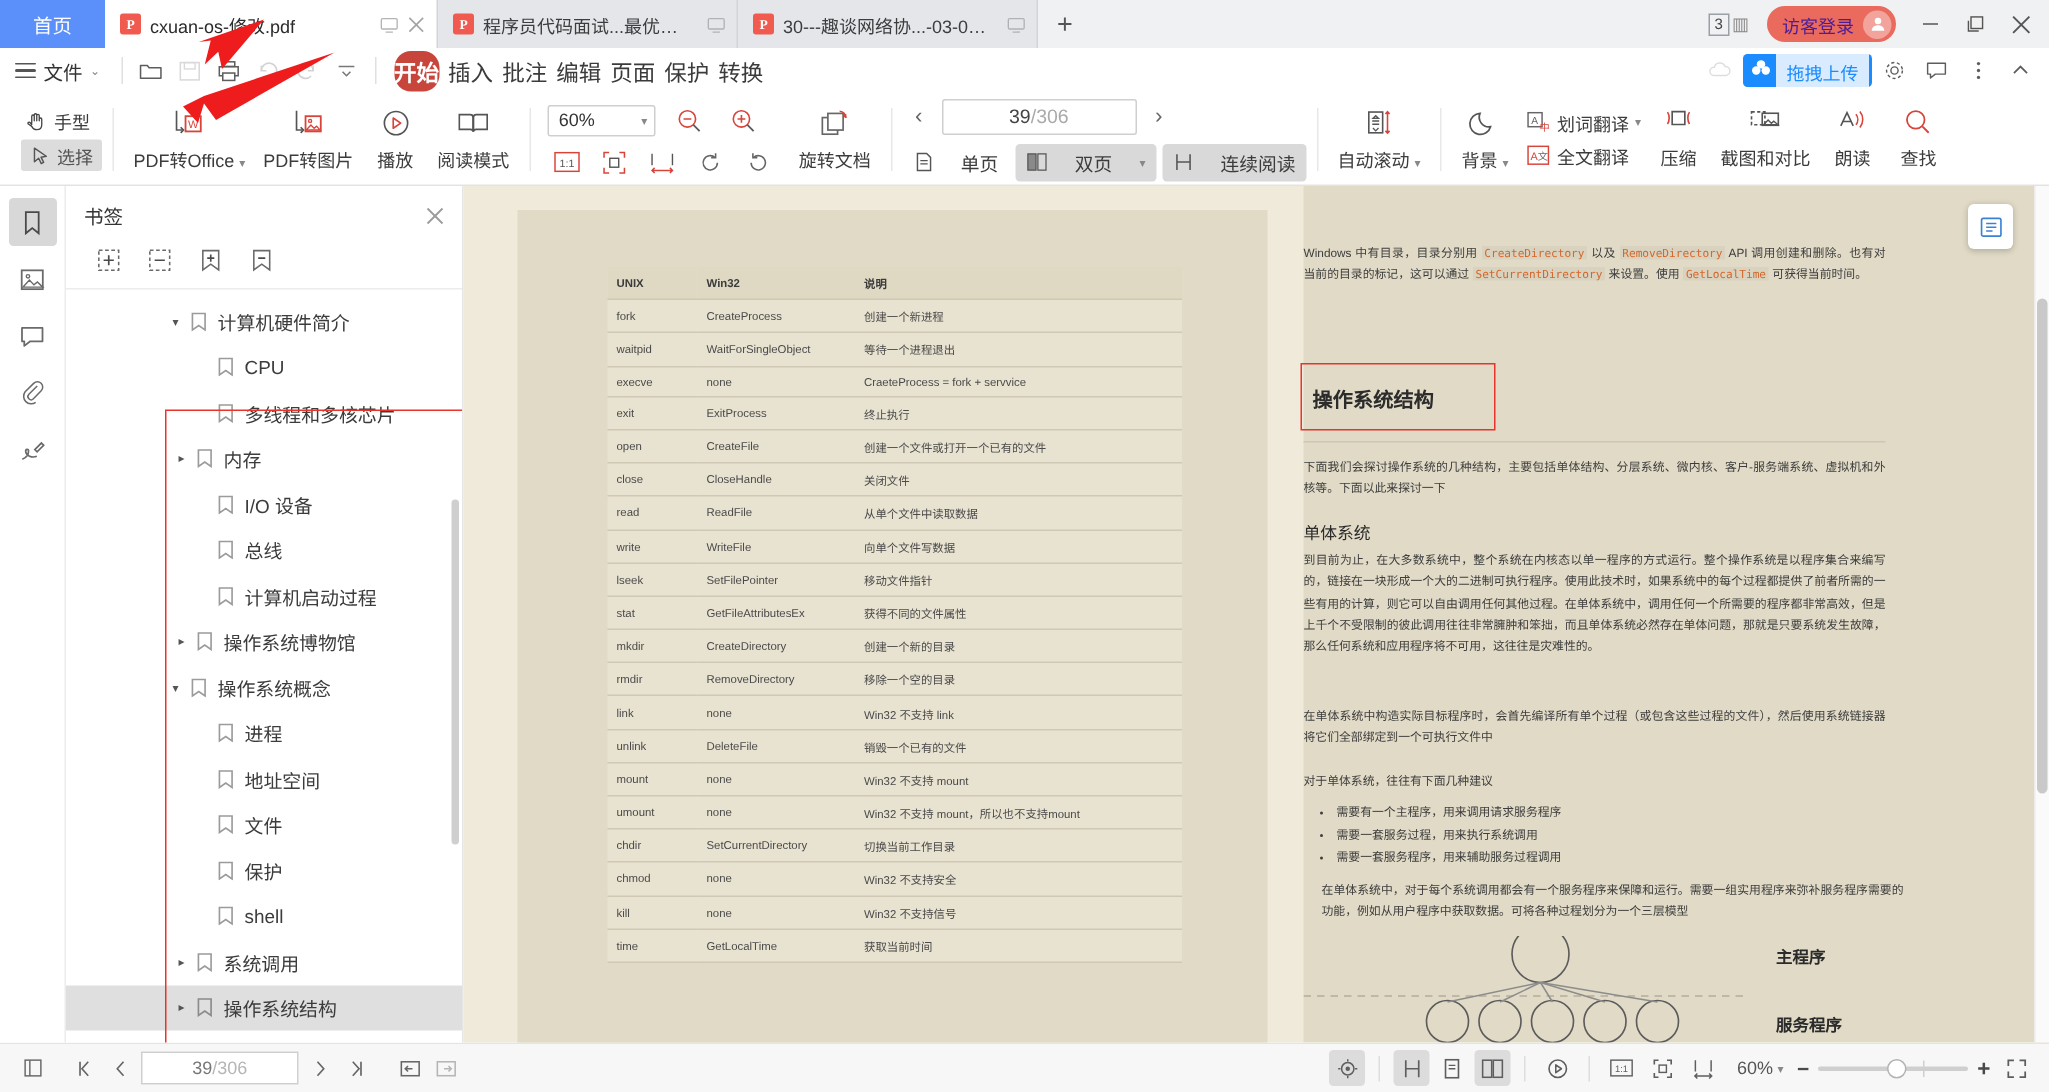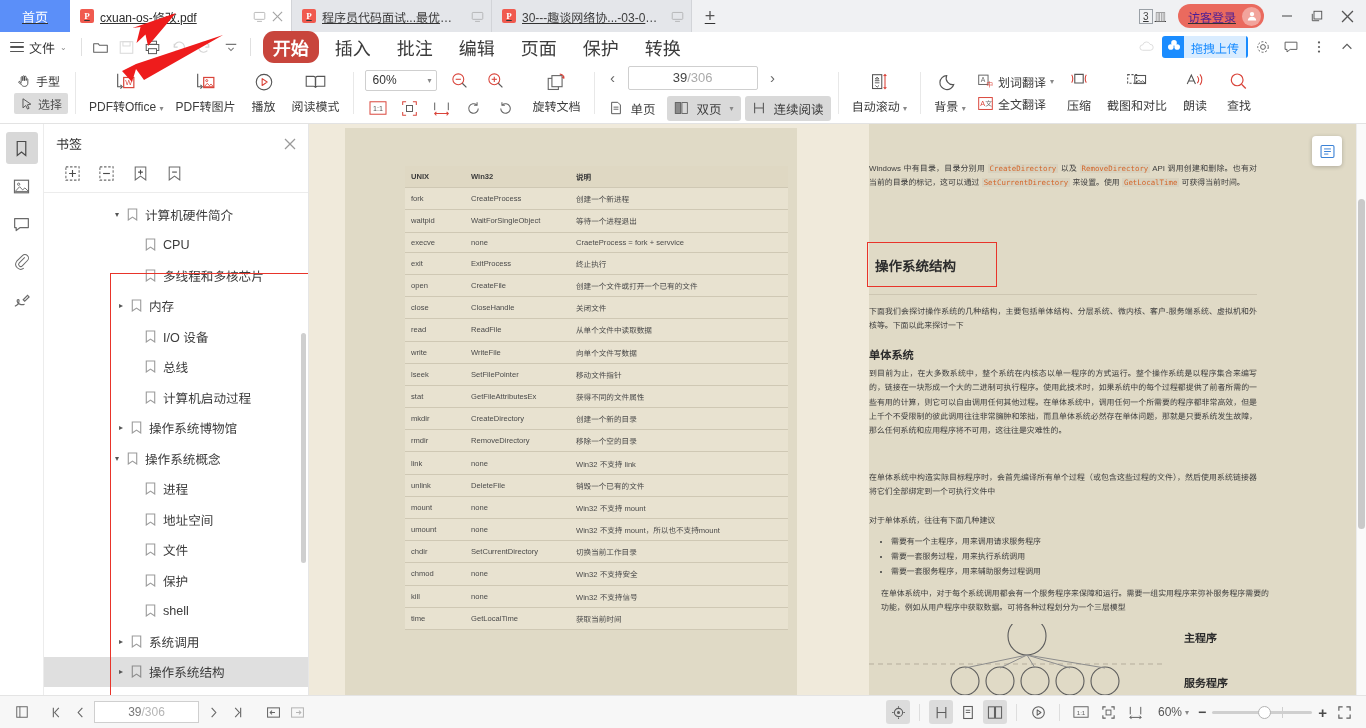--- a/index.html
+++ b/index.html
@@ -8,21 +8,21 @@
   body {
     font-family: "Liberation Sans", "DejaVu Sans", sans-serif;
     font-size: 12px;
     color:#333;
     background:#f2f2f2;
     -webkit-font-smoothing: antialiased;
   }
   .app { width:1366px; height:728px; position:relative; display:flex; flex-direction:column; background:#fff; }
 
   
-  .tabbar { height:32px; background:#f0f1f3; display:flex; align-items:center; position:relative; flex:0 0 32px;text-decoration:underline; }
+  .tabbar { height:32px; background:#f0f1f3; display:flex; align-items:center; position:relative; flex:0 0 32px; }
   .home-tab {
     width:70px; height:32px; background:#5b8ff9; color:#fff;
     display:flex; align-items:center; justify-content:center;
     font-size:13px; cursor:pointer;
   }
   .tab {
     height:32px; background:#e4e6ea; display:flex; align-items:center;
     padding:0 6px 0 10px; border-right:1px solid #d2d4d8; position:relative;
     min-width:120px; max-width:300px; cursor:pointer;
   }
@@ -54,21 +54,21 @@
 
   
   .menurow { height:30px; background:#fff; display:flex; align-items:center; padding:0 6px; flex:0 0 30px; position:relative; }
   .file-menu { display:flex; align-items:center; gap:5px; padding:0 8px 0 4px; cursor:pointer; font-size:13px; color:#333; }
   .hamburger { display:flex; flex-direction:column; gap:3px; width:14px; }
   .hamburger span { height:1.6px; background:#555; display:block; border-radius:1px; }
   .vsep { width:1px; height:18px; background:#e0e0e0; margin:0 6px; }
   .qicon { width:26px; height:26px; display:flex; align-items:center; justify-content:center; cursor:pointer; color:#606060; }
   .qicon.dim { opacity:.33; }
   .tabs-ribbon { display:flex; align-items:center; gap:6px; margin-left:6px; }
-  .rtab { font-size:18px; color:#3b3b3b; padding:3px 10px; border-radius:11px; cursor:pointer; white-space:nowrap;}
+  .rtab { font-size:15px; color:#3b3b3b; padding:3px 0; border-radius:11px; cursor:pointer; white-space:nowrap;}
   .rtab.active { background:#c8453c; color:#fff; font-weight:bold; }
   .menurow-right { margin-left:auto; display:flex; align-items:center; gap:2px; }
   .cloud-chip { display:flex; align-items:center; height:22px; background:#1a8cff; color:#fff; font-size:12px; border-radius:3px; padding:0 2px; cursor:pointer;}
   .cloud-chip .ctext { background:#d9ecff; color:#1a8cff; height:22px; display:flex; align-items:center; padding:0 7px; }
 
   
   .toolbar { height:62px; background:#fff; border-bottom:1px solid #e3e3e3; display:flex; align-items:center; padding:0 4px; flex:0 0 62px; }
   .tsep { width:1px; height:42px; background:#e8e8e8; margin:0 7px; }
   .tbtn {
     display:flex; flex-direction:column; align-items:center; justify-content:center;
@@ -85,21 +85,21 @@
     align-items:center; justify-content:space-between; padding:0 4px 0 7px; font-size:12px; background:#fff; cursor:pointer;
   }
   .pagebox-wrap { display:flex; align-items:center; gap:4px; }
   .pagenav { width:22px; height:26px; display:flex; align-items:center; justify-content:center; color:#666; font-size:15px; cursor:pointer;}
   .pageinput {
     width:130px; height:24px; border:1px solid #cfcfcf; border-radius:2px; background:#fff;
     display:flex; align-items:center; justify-content:center; font-size:13px; color:#555;
   }
   .pageinput .cur { color:#444; }
   .pageinput .tot { color:#aaa; }
-  .pillbtn { display:flex; align-items:center; gap:8px; padding:3px 7px; border-radius:3px; font-size:12.5px; cursor:pointer; color:#3c3c3c;justify-content:space-between;}
+  .pillbtn { display:flex; align-items:center; gap:18px; padding:3px 7px; border-radius:3px; font-size:12.5px; cursor:pointer; color:#3c3c3c;justify-content:space-between;}
   .pillbtn.on { background:#d9d9d9; }
   .caret { font-size:8px; color:#888; }
 
   
   .workspace { flex:1; display:flex; min-height:0; position:relative; background:#fff; }
   .railbar { width:44px; background:#fff; border-right:1px solid #ececec; padding-top:8px; display:flex; flex-direction:column; align-items:center; gap:6px; flex:0 0 44px;}
   .railicon { width:32px; height:32px; display:flex; align-items:center; justify-content:center; border-radius:3px; color:#6a6a6a; cursor:pointer;}
   .railicon.active { background:#d8d8d8; color:#3b3b3b; }
 
   .bmpanel { width:265px; background:#fff; border-right:1px solid #e6e6e6; display:flex; flex-direction:column; flex:0 0 265px; position:relative;}
@@ -122,21 +122,21 @@
   .pdfscroll .thumb { position:absolute; top:75px; left:1px; width:7px; height:330px; background:#c9c9c9; border-radius:4px;}
   .floatbtn { position:absolute; right:24px; top:12px; width:30px; height:30px; border-radius:4px; background:#fff; box-shadow:0 1px 4px rgba(0,0,0,.22); display:flex; align-items:center; justify-content:center; color:#3b82d6; cursor:pointer;}
   .dtable { position:absolute; left:60px; top:38px; width:383px; border-collapse:collapse; font-size:7.6px; color:#4a4a4a; background:#e8e2d0; }
   .dtable th { background:#dfd8c3; text-align:left; padding:5.1px 6px; font-weight:bold; color:#3b3b3b; border-bottom:1px solid #cfc8b4; font-size:7.6px;}
   .dtable td { padding:5.1px 6px; border-bottom:1px solid #cfc8b4; white-space:nowrap; }
   .dtable td:nth-child(1) { width:60px; }
   .dtable td:nth-child(2) { width:105px; }
   .para { font-size:7.9px; line-height:14.3px; color:#3d3d3d; text-align:justify; }
   .code { color:#d4662a; font-family:"DejaVu Sans Mono","Liberation Mono",monospace; font-size:7.4px; background:rgba(0,0,0,.035); padding:0 2px;}
   .h2 { font-size:13.5px; font-weight:bold; color:#2c2c2c; }
-  .h3 { font-size:11.2px; font-weight:bold; color:#2c2c2c; }
+  .h3 { font-size:11.2px; font-weight:normal; color:#2c2c2c; }
   .hr-line { height:1px; background:#cdc6b2; }
   .bullets { font-size:7.9px; line-height:15px; color:#3d3d3d; padding-left:16px; }
   .rtlabel { font-size:11px; font-weight:bold; color:#2b2b2b; }
 
   
   .statusbar { height:33px; background:#f7f7f7; border-top:1px solid #e4e4e4; display:flex; align-items:center; padding:0 10px; flex:0 0 33px;}
   .sbtn { width:24px; height:24px; display:flex; align-items:center; justify-content:center; color:#6a6a6a; cursor:pointer; border-radius:3px; font-size:13px;}
   .sbtn.on { background:#dcdcdc; }
   .spageinput { width:105px; height:22px; border:1px solid #cfcfcf; background:#fff; display:flex; align-items:center; justify-content:center; font-size:12px; margin:0 2px; }
   .slider-wrap { display:flex; align-items:center; gap:6px; margin-left:6px; }
@@ -789,21 +789,21 @@
           <span>操作系统结构</span>
         </div>
         <div class="bmitem" style="padding-left:48px">
 
           <span>进程和线程</span>
         </div>
       </div>
     </div>
 
     <div class="pdfarea">
-      <div class="pageleft" style="position:absolute;left:36px;top:4px;width:452px;height:100%;">
+      <div class="pageleft" style="position:absolute;left:36px;top:16px;width:500px;height:100%;">
         <table class="dtable">
           <thead>
               <tr>
             <th>UNIX</th>
             <th>Win32</th>
             <th>说明</th>
           </tr>
             </thead>
           <tbody id="tbl-body">
               <tr>

